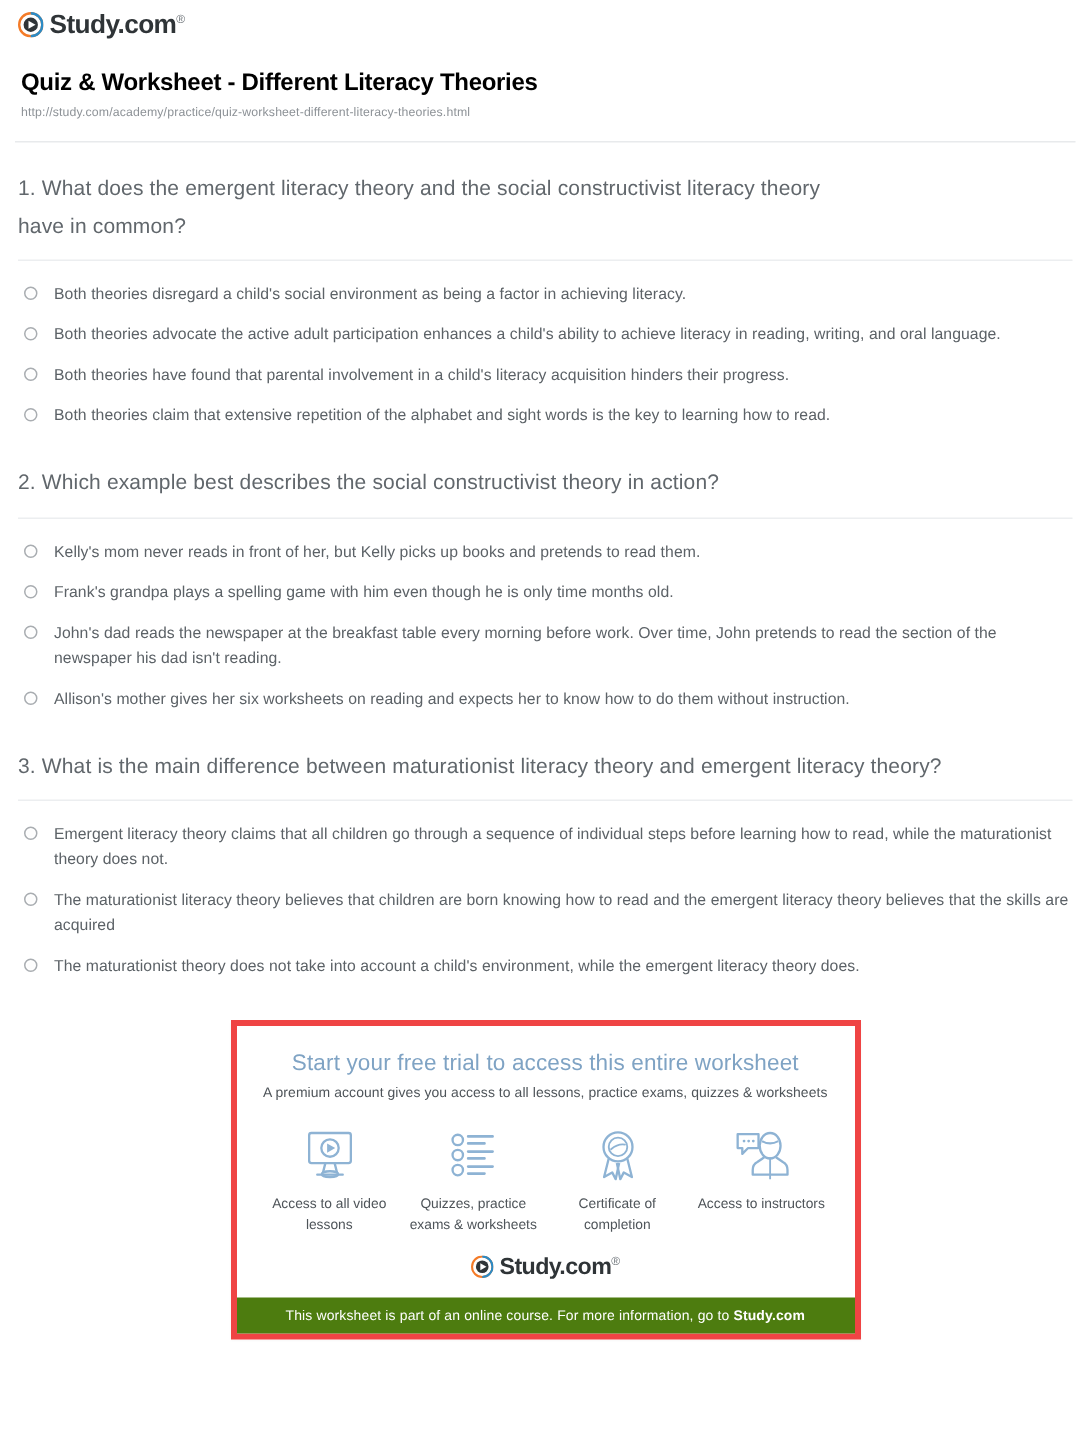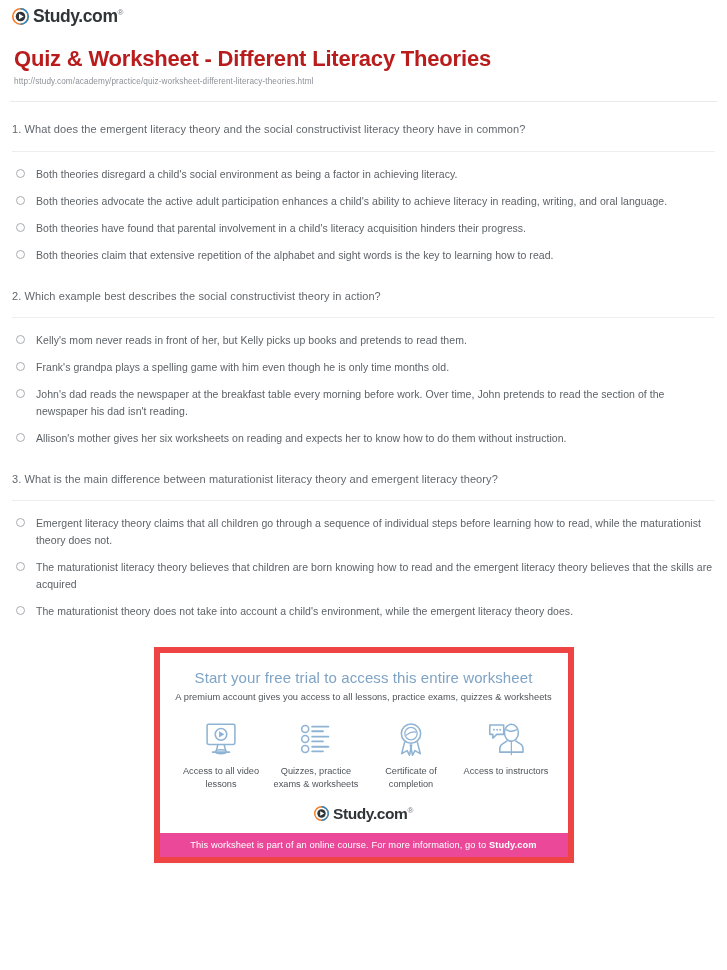--- a/index.html
+++ b/index.html
@@ -41,23 +41,23 @@
     font-size: 8px;
     vertical-align: super;
     font-weight: normal;
     color: #6e7479;
   }
 
   .title-block {
     padding: 12px 14px 6px 14px;
   }
   .doc-title {
-    font-size: 22px;
+    font-size: 16px;
     font-weight: bold;
-    color: #b91c1c;
+    color: #000000;
     letter-spacing: -0.2px;
     margin: 0 0 5px 0;
     line-height: 1.2;
   }
   .doc-url {
     font-size: 8.2px;
     color: #8d9297;
     letter-spacing: 0.1px;
     margin: 0;
   }
@@ -66,21 +66,21 @@
     background: #e8eaec;
     margin: 9px 10px 0 10px;
   }
 
   
   .quiz-body { padding: 0 12px; }
 
   .question-block { padding-top: 18px; }
 
   .question-text {
-    font-size: 11px;
+    font-size: 14px;
     color: #61676c;
     line-height: 1.75;
     letter-spacing: 0.1px;
     padding: 0 2px 0 0;
     max-width: 545px;
   }
   .question-block.wide .question-text { max-width: 700px; }
 
   .question-rule {
     height: 1px;
@@ -114,21 +114,21 @@
 
   
   .promo-wrap {
     display: flex;
     justify-content: center;
     padding-top: 22px;
   }
   .promo-card {
     width: 420px;
     background: #ffffff;
-    border: 6px solid #ef4444;
+    border: 4px solid #ef4444;
     box-shadow: 0 1px 2px rgba(0,0,0,0.04);
     padding: 16px 0 0 0;
   }
   .promo-title {
     text-align: center;
     font-size: 15px;
     color: #7fa3c4;
     font-weight: normal;
     margin: 0 0 6px 0;
     letter-spacing: 0.1px;
@@ -166,21 +166,21 @@
   .promo-logo-row {
     display: flex;
     justify-content: center;
     align-items: center;
     padding: 4px 0 12px 0;
   }
   .promo-logo-row .logo-word { font-size: 15.5px; }
   .promo-logo-row .logo-mark { width: 15px; height: 15px; flex: 0 0 15px; }
 
   .promo-banner {
-    background: #ec4899;
+    background: #4d7c0f;
     color: #ffffff;
     text-align: center;
     font-size: 9.3px;
     padding: 7px 16px;
     letter-spacing: 0.1px;
   }
   .promo-banner b { font-weight: bold; }
 
   
   .footer {

